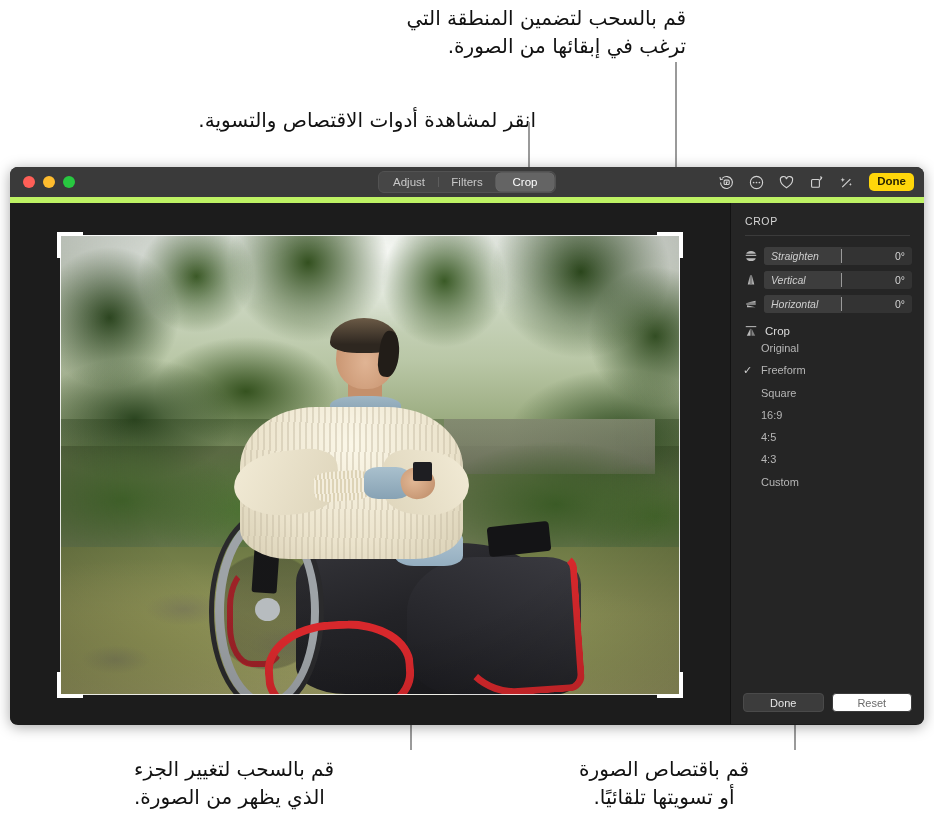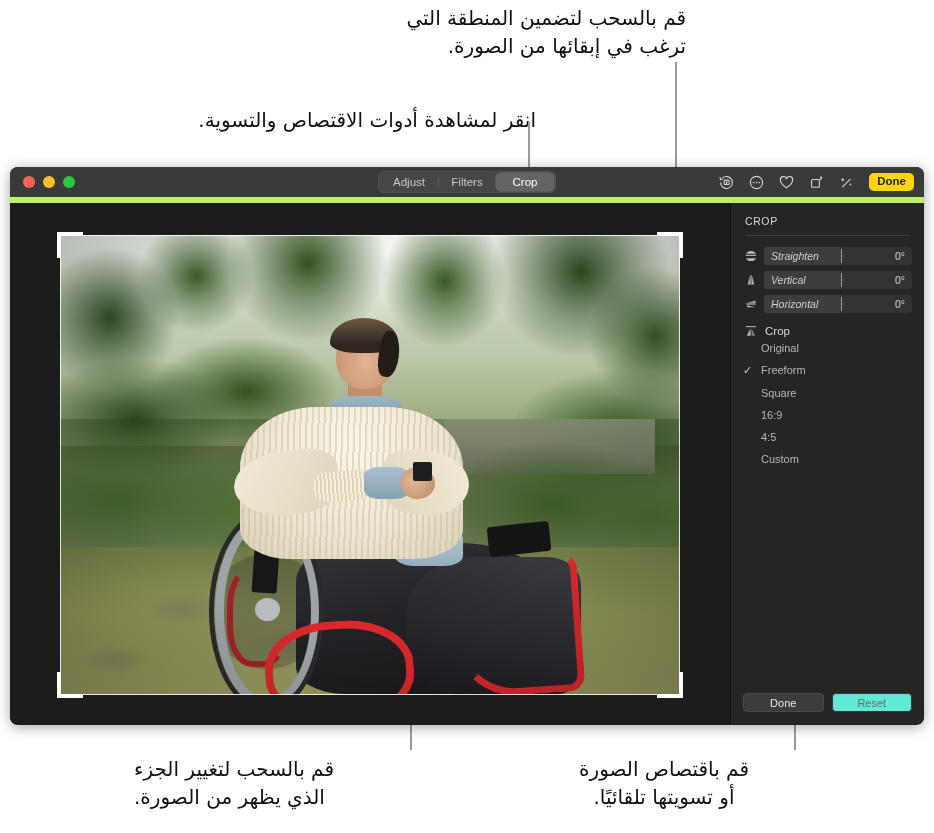--- a/index.html
+++ b/index.html
@@ -491,21 +491,21 @@
   }
   .footer-btn {
     flex: 1;
     height: 19px;
     border-radius: 4px;
     font-size: 11px;
     display: flex; align-items: center; justify-content: center;
     border: 1px solid #4a4a4a;
   }
   #auto-button  { background: #3c3c3c; color: #e8e8e8; }
-  #reset-button { background: #5eead4; color: #6b6b6b; border-color: #3a3a3a; }
+  #reset-button { background: #ffffff; color: #6b6b6b; border-color: #3a3a3a; }
 </style>
 </head>
 <body>
 
 <div class="callout" id="callout-crop-area">قم بالسحب لتضمين المنطقة التي
 ترغب في إبقائها من الصورة.</div>
 <div class="leader" id="leader-crop-area"></div>
 
 <div class="callout" id="callout-click-tools">انقر لمشاهدة أدوات الاقتصاص والتسوية.</div>
 <div class="leader" id="leader-click-tools"></div>
@@ -709,20 +709,24 @@
         <div class="aspect-item">
           <span class="aspect-check"></span>
           <span>16:9</span>
         </div>
         <div class="aspect-item">
           <span class="aspect-check"></span>
           <span>4:5</span>
         </div>
         <div class="aspect-item">
           <span class="aspect-check"></span>
+          <span>4:3</span>
+        </div>
+        <div class="aspect-item">
+          <span class="aspect-check"></span>
           <span>Custom</span>
         </div>
       </div>
 
       <div id="sidebar-footer">
         <div class="footer-btn" id="auto-button">Done</div>
         <div class="footer-btn" id="reset-button">Reset</div>
       </div>
     </div>
   </div>

